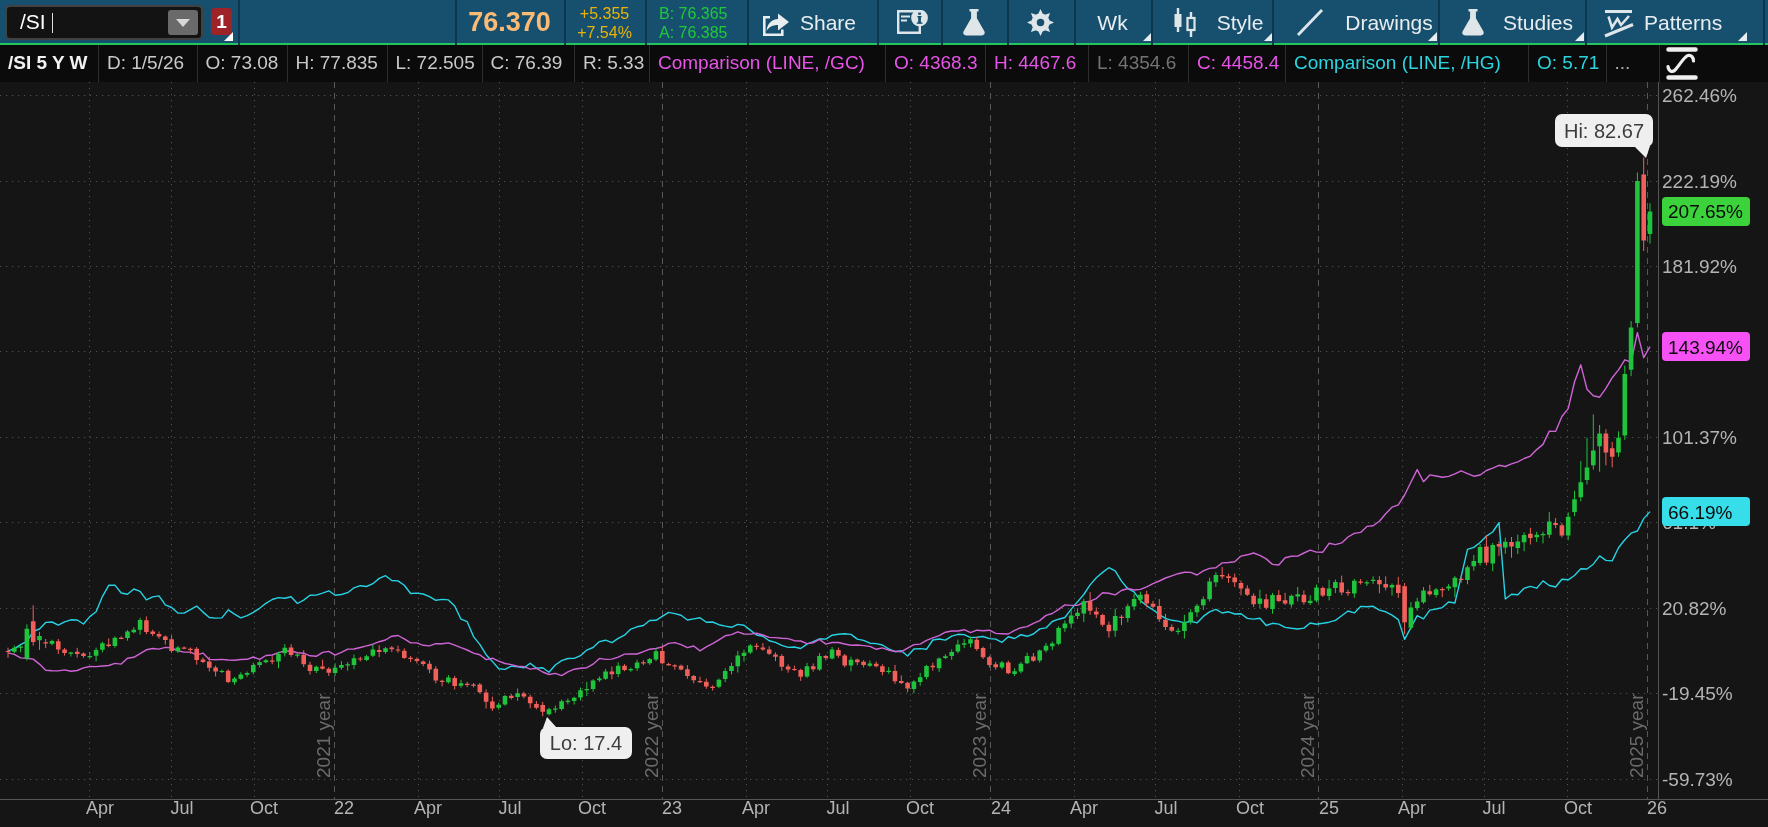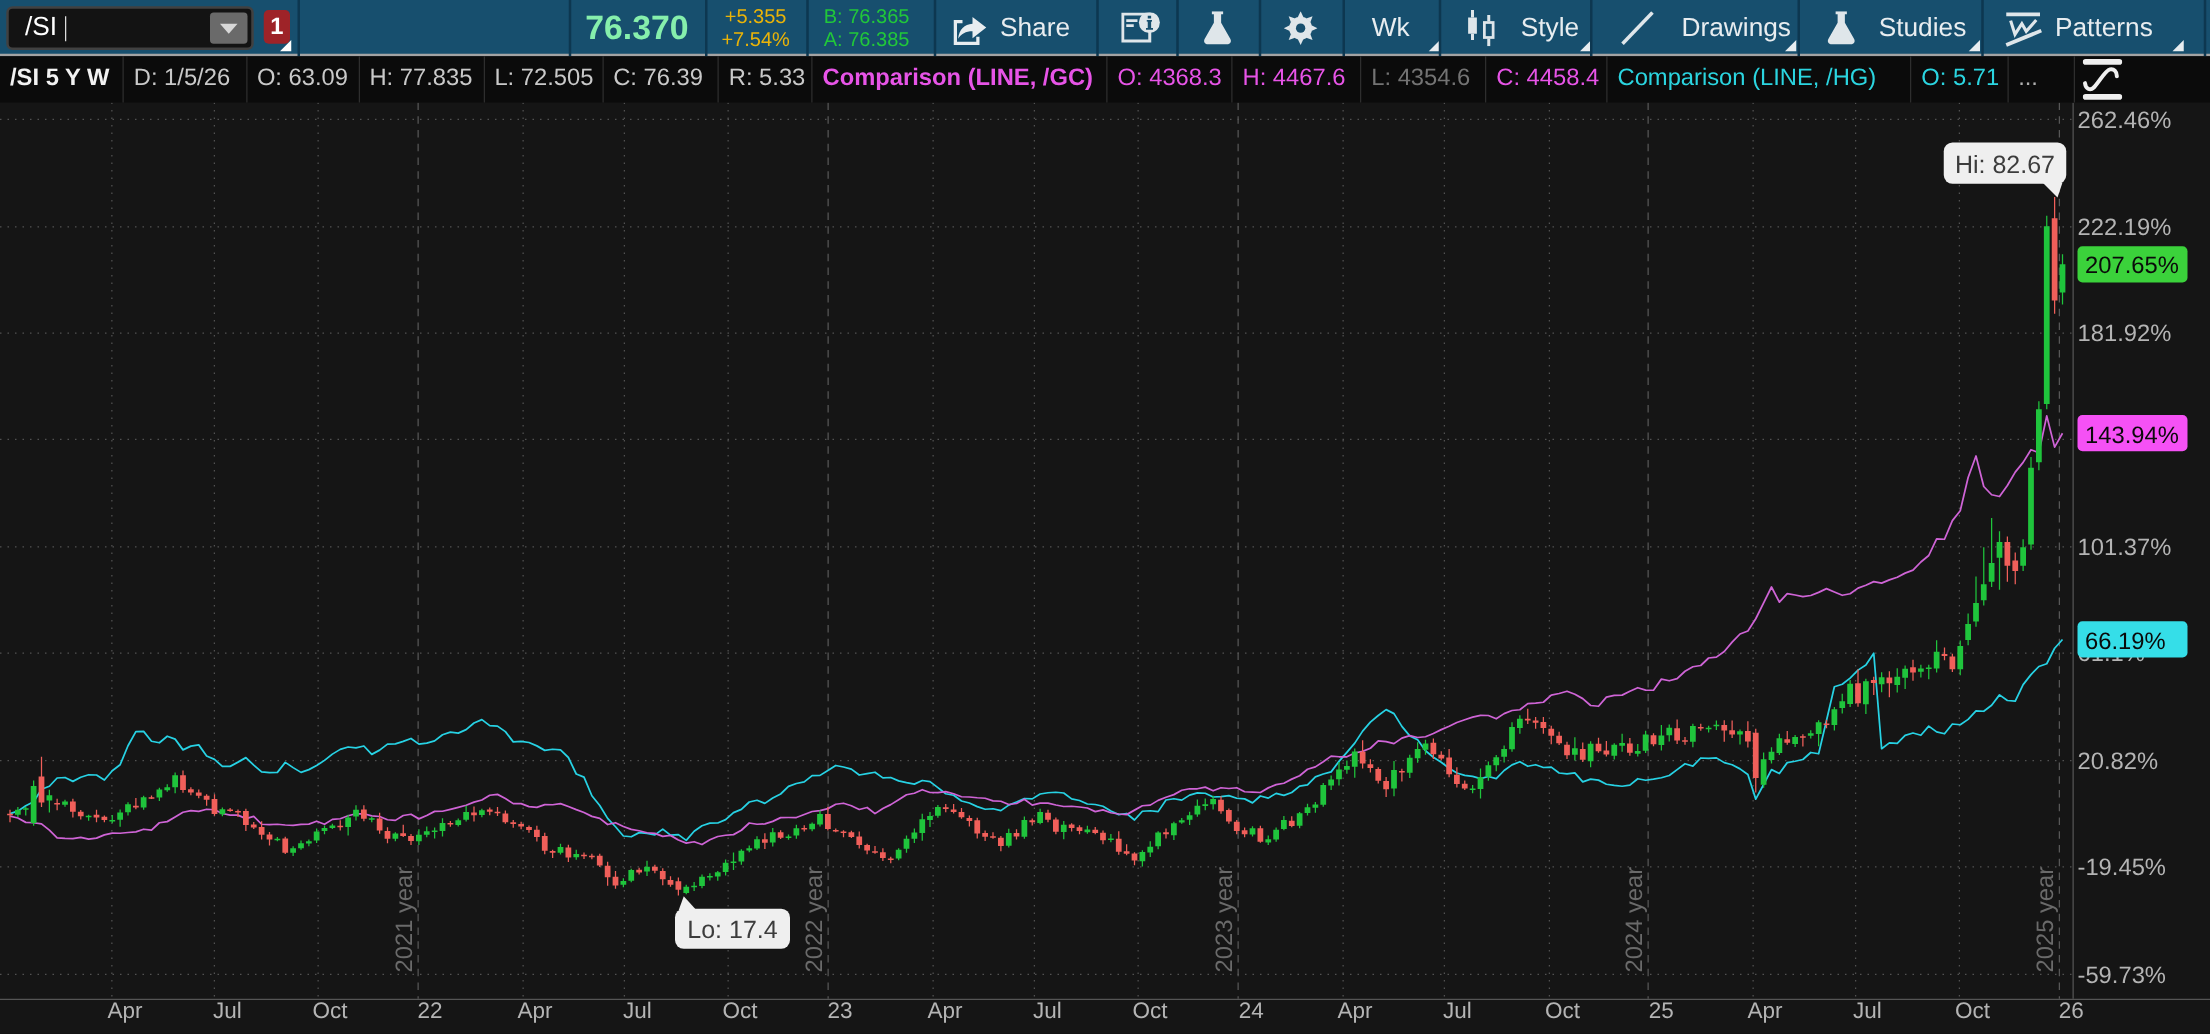--- a/index.html
+++ b/index.html
@@ -1,33 +1,33 @@
 <!DOCTYPE html>
 <html><head><meta charset="utf-8"><style>
 *{margin:0;padding:0;box-sizing:border-box}
 body{width:1768px;height:827px;background:#151515;font-family:"Liberation Sans",sans-serif;overflow:hidden}
-#bar{position:relative;width:1768px;height:45px;background:#174f6e;border-bottom:2px solid #a3a3a3}
+#bar{position:relative;width:1768px;height:45px;background:#174f6e;border-bottom:2px solid #22c55e}
 #bar .sep{position:absolute;top:0;width:2px;height:45px;background:#0d3750}
 #row2{position:relative;width:1768px;height:37px;background:#0b0b0b;font-size:19px}
 #row2 .c{position:absolute;top:0;height:37px;line-height:36px;padding-left:8px;border-right:1px solid #2e2e2e;overflow:hidden;white-space:nowrap}
 .tb{position:absolute;top:0;height:45px;line-height:45px;color:#e8edf0;font-size:21px;text-align:center}
 .tri{position:absolute;width:0;height:0;border-left:9px solid transparent;border-bottom:9px solid #e8edf0}
 </style></head>
 <body>
 <div id="bar">
   <div style="position:absolute;left:5px;top:5px;width:198px;height:35px;background:#131313;border:2px solid #414141;border-radius:5px">
     <span style="position:absolute;left:13px;top:3px;font-size:21px;color:#fff">/SI</span>
     <span style="position:absolute;left:45px;top:6px;width:1px;height:20px;background:#ddd"></span>
     <div style="position:absolute;right:3px;top:3px;width:30px;height:25px;background:#6a6a6a;border-radius:3px">
       <span style="position:absolute;left:8px;top:9px;width:0;height:0;border-left:7px solid transparent;border-right:7px solid transparent;border-top:8px solid #d8d8d8"></span>
     </div>
   </div>
   <div style="position:absolute;left:211px;top:8px;width:21px;height:27px;background:#9e2328;border-radius:4px;color:#fff;font-size:19px;font-weight:bold;text-align:center;line-height:27px">1</div>
   <div style="position:absolute;left:224px;top:32px;width:0;height:0;border-left:9px solid transparent;border-bottom:9px solid #fff"></div>
-  <div class="tb" style="left:455px;width:109px;color:#86efac;font-size:27px;font-weight:bold">76.370</div>
+  <div class="tb" style="left:455px;width:109px;color:#fdba74;font-size:27px;font-weight:bold">76.370</div>
   <div style="position:absolute;left:564px;top:0;width:81px;height:45px;color:#eab308;font-size:16px;text-align:center;padding-top:4px;line-height:19px">+5.355<br>+7.54%</div>
   <div style="position:absolute;left:645px;top:0;width:102px;height:45px;color:#21c73a;font-size:16px;text-align:left;padding-left:14px;padding-top:4px;line-height:19px">B: 76.365<br>A: 76.385</div>
   <div class="tb" style="left:800px;width:80px;text-align:left">Share</div>
   <svg style="position:absolute;left:761px;top:10px" width="30" height="26" viewBox="0 0 30 26">
       <path d="M2 6h7v2.6H4.6v14.8H20v-4h2.6v6.6H2Z" fill="#e8edf0"></path>
       <path d="M5.5 21c.8-7.5 5-11.5 11.5-12V3.5L28 12l-11 8.5V15c-5.5 0-9 2-11.5 6Z" fill="#e8edf0"></path>
     </svg>
   <svg style="position:absolute;left:897px;top:10px" width="34" height="26" viewBox="0 0 34 26">
       <path d="M1.2 1.2h21.6v21.6H1.2Z" fill="none" stroke="#dfe6ea" stroke-width="2.4"></path>
       <path d="M4 6.5h9M4 10.5h6" stroke="#dfe6ea" stroke-width="2.2"></path>
@@ -90,26 +90,26 @@
     <div class="sep" style="left:1074px"></div>
     <div class="sep" style="left:1151px"></div>
     <div class="sep" style="left:1272px"></div>
     <div class="sep" style="left:1438px"></div>
     <div class="sep" style="left:1585px"></div>
     <div class="sep" style="left:1763px"></div>
 </div>
 <div id="row2">
     <div class="c" style="left:0px;width:99px;color:#f2f2f2;font-weight:bold">/SI 5 Y W</div>
     <div class="c" style="left:99px;width:98.5px;color:#c9c9c9;font-weight:normal">D: 1/5/26</div>
-    <div class="c" style="left:197.5px;width:90.0px;color:#c9c9c9;font-weight:normal">O: 63.09</div>
+    <div class="c" style="left:197.5px;width:90.0px;color:#c9c9c9;font-weight:normal">O: 73.08</div>
     <div class="c" style="left:287.5px;width:100.0px;color:#c9c9c9;font-weight:normal">H: 77.835</div>
     <div class="c" style="left:387.5px;width:95.0px;color:#c9c9c9;font-weight:normal">L: 72.505</div>
     <div class="c" style="left:482.5px;width:92.5px;color:#c9c9c9;font-weight:normal">C: 76.39</div>
     <div class="c" style="left:575px;width:75px;color:#c9c9c9;font-weight:normal">R: 5.33</div>
-    <div class="c" style="left:650px;width:236px;color:#e754e7;font-weight:bold">Comparison (LINE, /GC)</div>
+    <div class="c" style="left:650px;width:236px;color:#e754e7;font-weight:normal">Comparison (LINE, /GC)</div>
     <div class="c" style="left:886px;width:100px;color:#e754e7;font-weight:normal">O: 4368.3</div>
     <div class="c" style="left:986px;width:103px;color:#e754e7;font-weight:normal">H: 4467.6</div>
     <div class="c" style="left:1089px;width:100px;color:#737373;font-weight:normal">L: 4354.6</div>
     <div class="c" style="left:1189px;width:97px;color:#e754e7;font-weight:normal">C: 4458.4</div>
     <div class="c" style="left:1286px;width:243px;color:#2bd5e0;font-weight:normal">Comparison (LINE, /HG)</div>
     <div class="c" style="left:1529px;width:77.5px;color:#2bd5e0;font-weight:normal">O: 5.71</div>
     <div class="c" style="left:1606.5px;width:53.5px;color:#b0b0b0;font-weight:normal">...</div>
   <svg style="position:absolute;left:1666px;top:2px" width="32" height="33" viewBox="0 0 32 33">
       <path d="M2.5 2.5h27M2.5 30.5h27" stroke="#efefef" stroke-width="4.5" stroke-linecap="round"></path>
       <path d="M2 19.5c.5 4.5 4 6.5 7 3.5 4-4 9-13.5 13-14.5 3-.7 5.5 1.5 5.5 5.5" stroke="#efefef" stroke-width="3.2" fill="none" stroke-linecap="round"></path>

